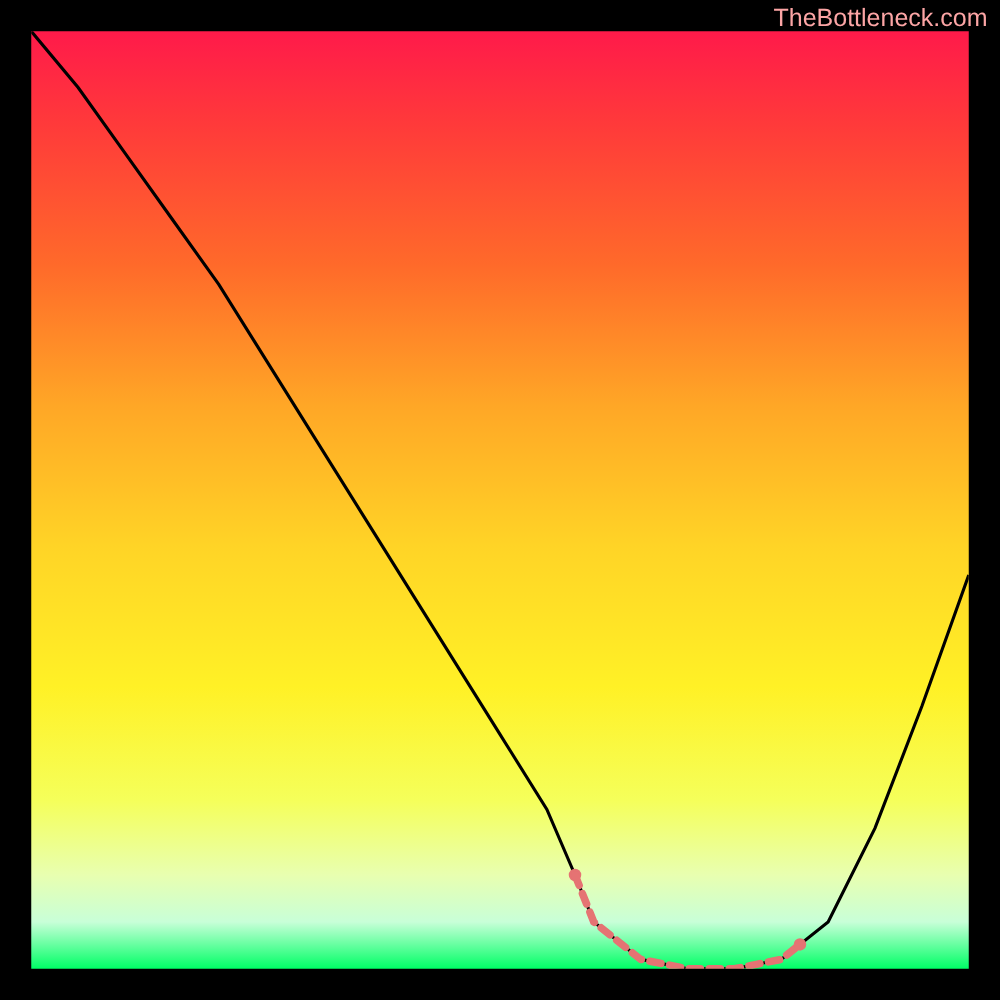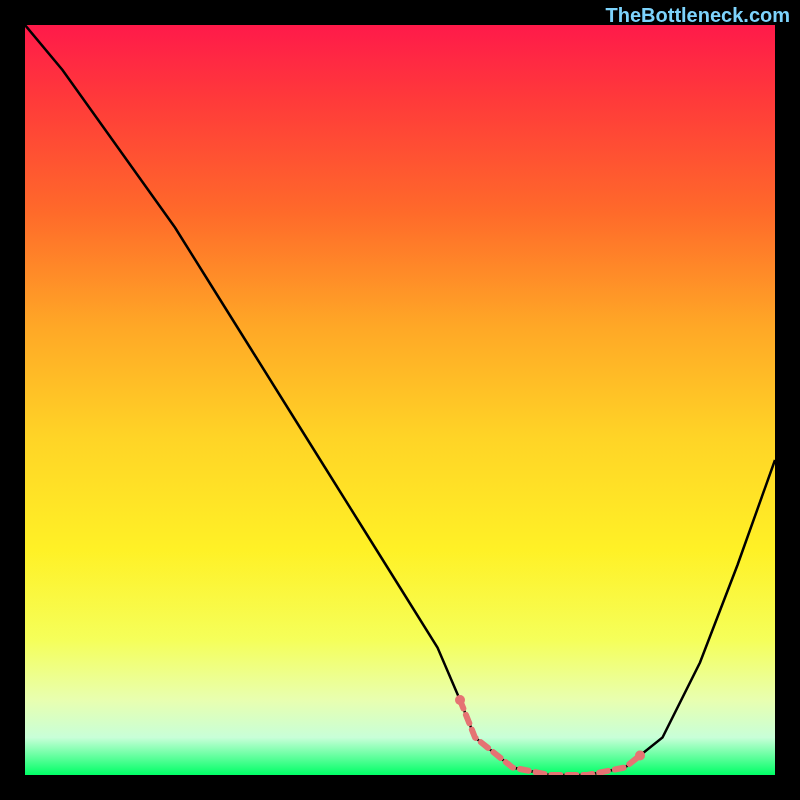--- a/index.html
+++ b/index.html
@@ -8,23 +8,23 @@
     width: 800px;
     height: 800px;
     background: #000;
     position: relative;
     font-family: Arial, sans-serif;
   }
   .watermark {
     position: absolute;
     top: 4px;
     right: 10px;
-    color: #7dd3fc;
+    color: #fca5a5;
     font-size: 20px;
-    font-weight: 700;
+    font-weight: 400;
     z-index: 10;
   }
   .plot-area {
     position: absolute;
     left: 25px;
     top: 25px;
     width: 750px;
     height: 750px;
     background: linear-gradient(to bottom,
       #ff1a4a 0%,

